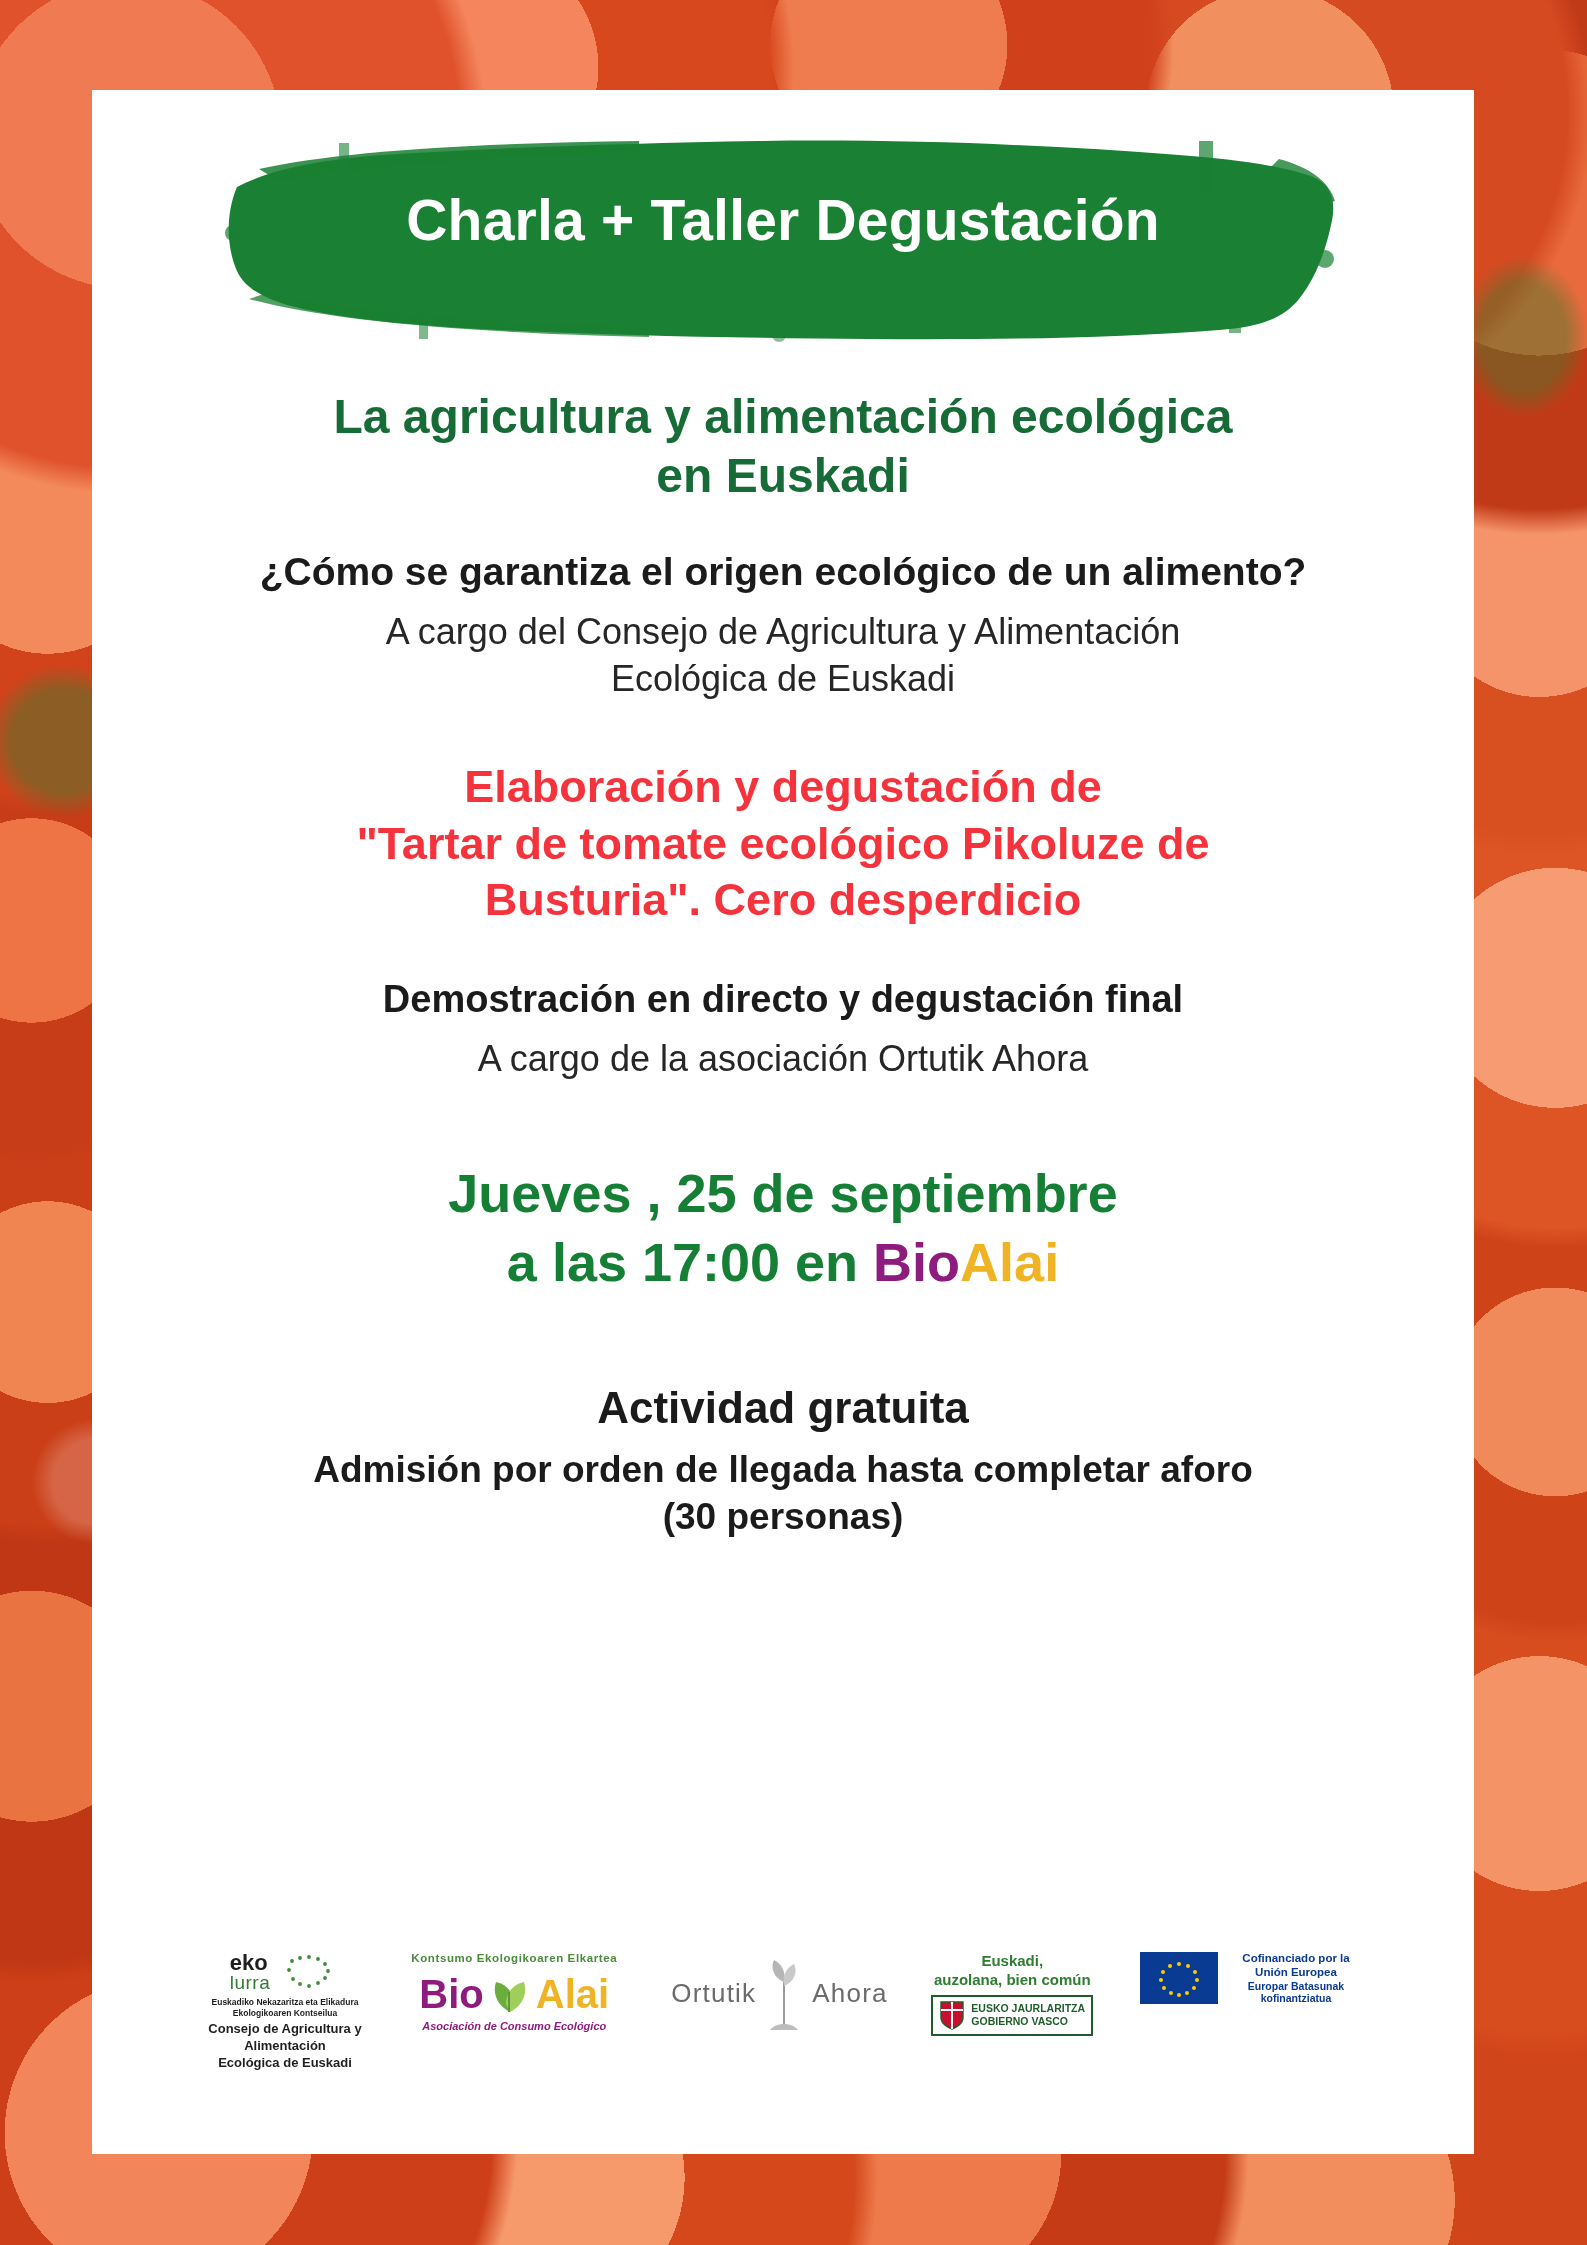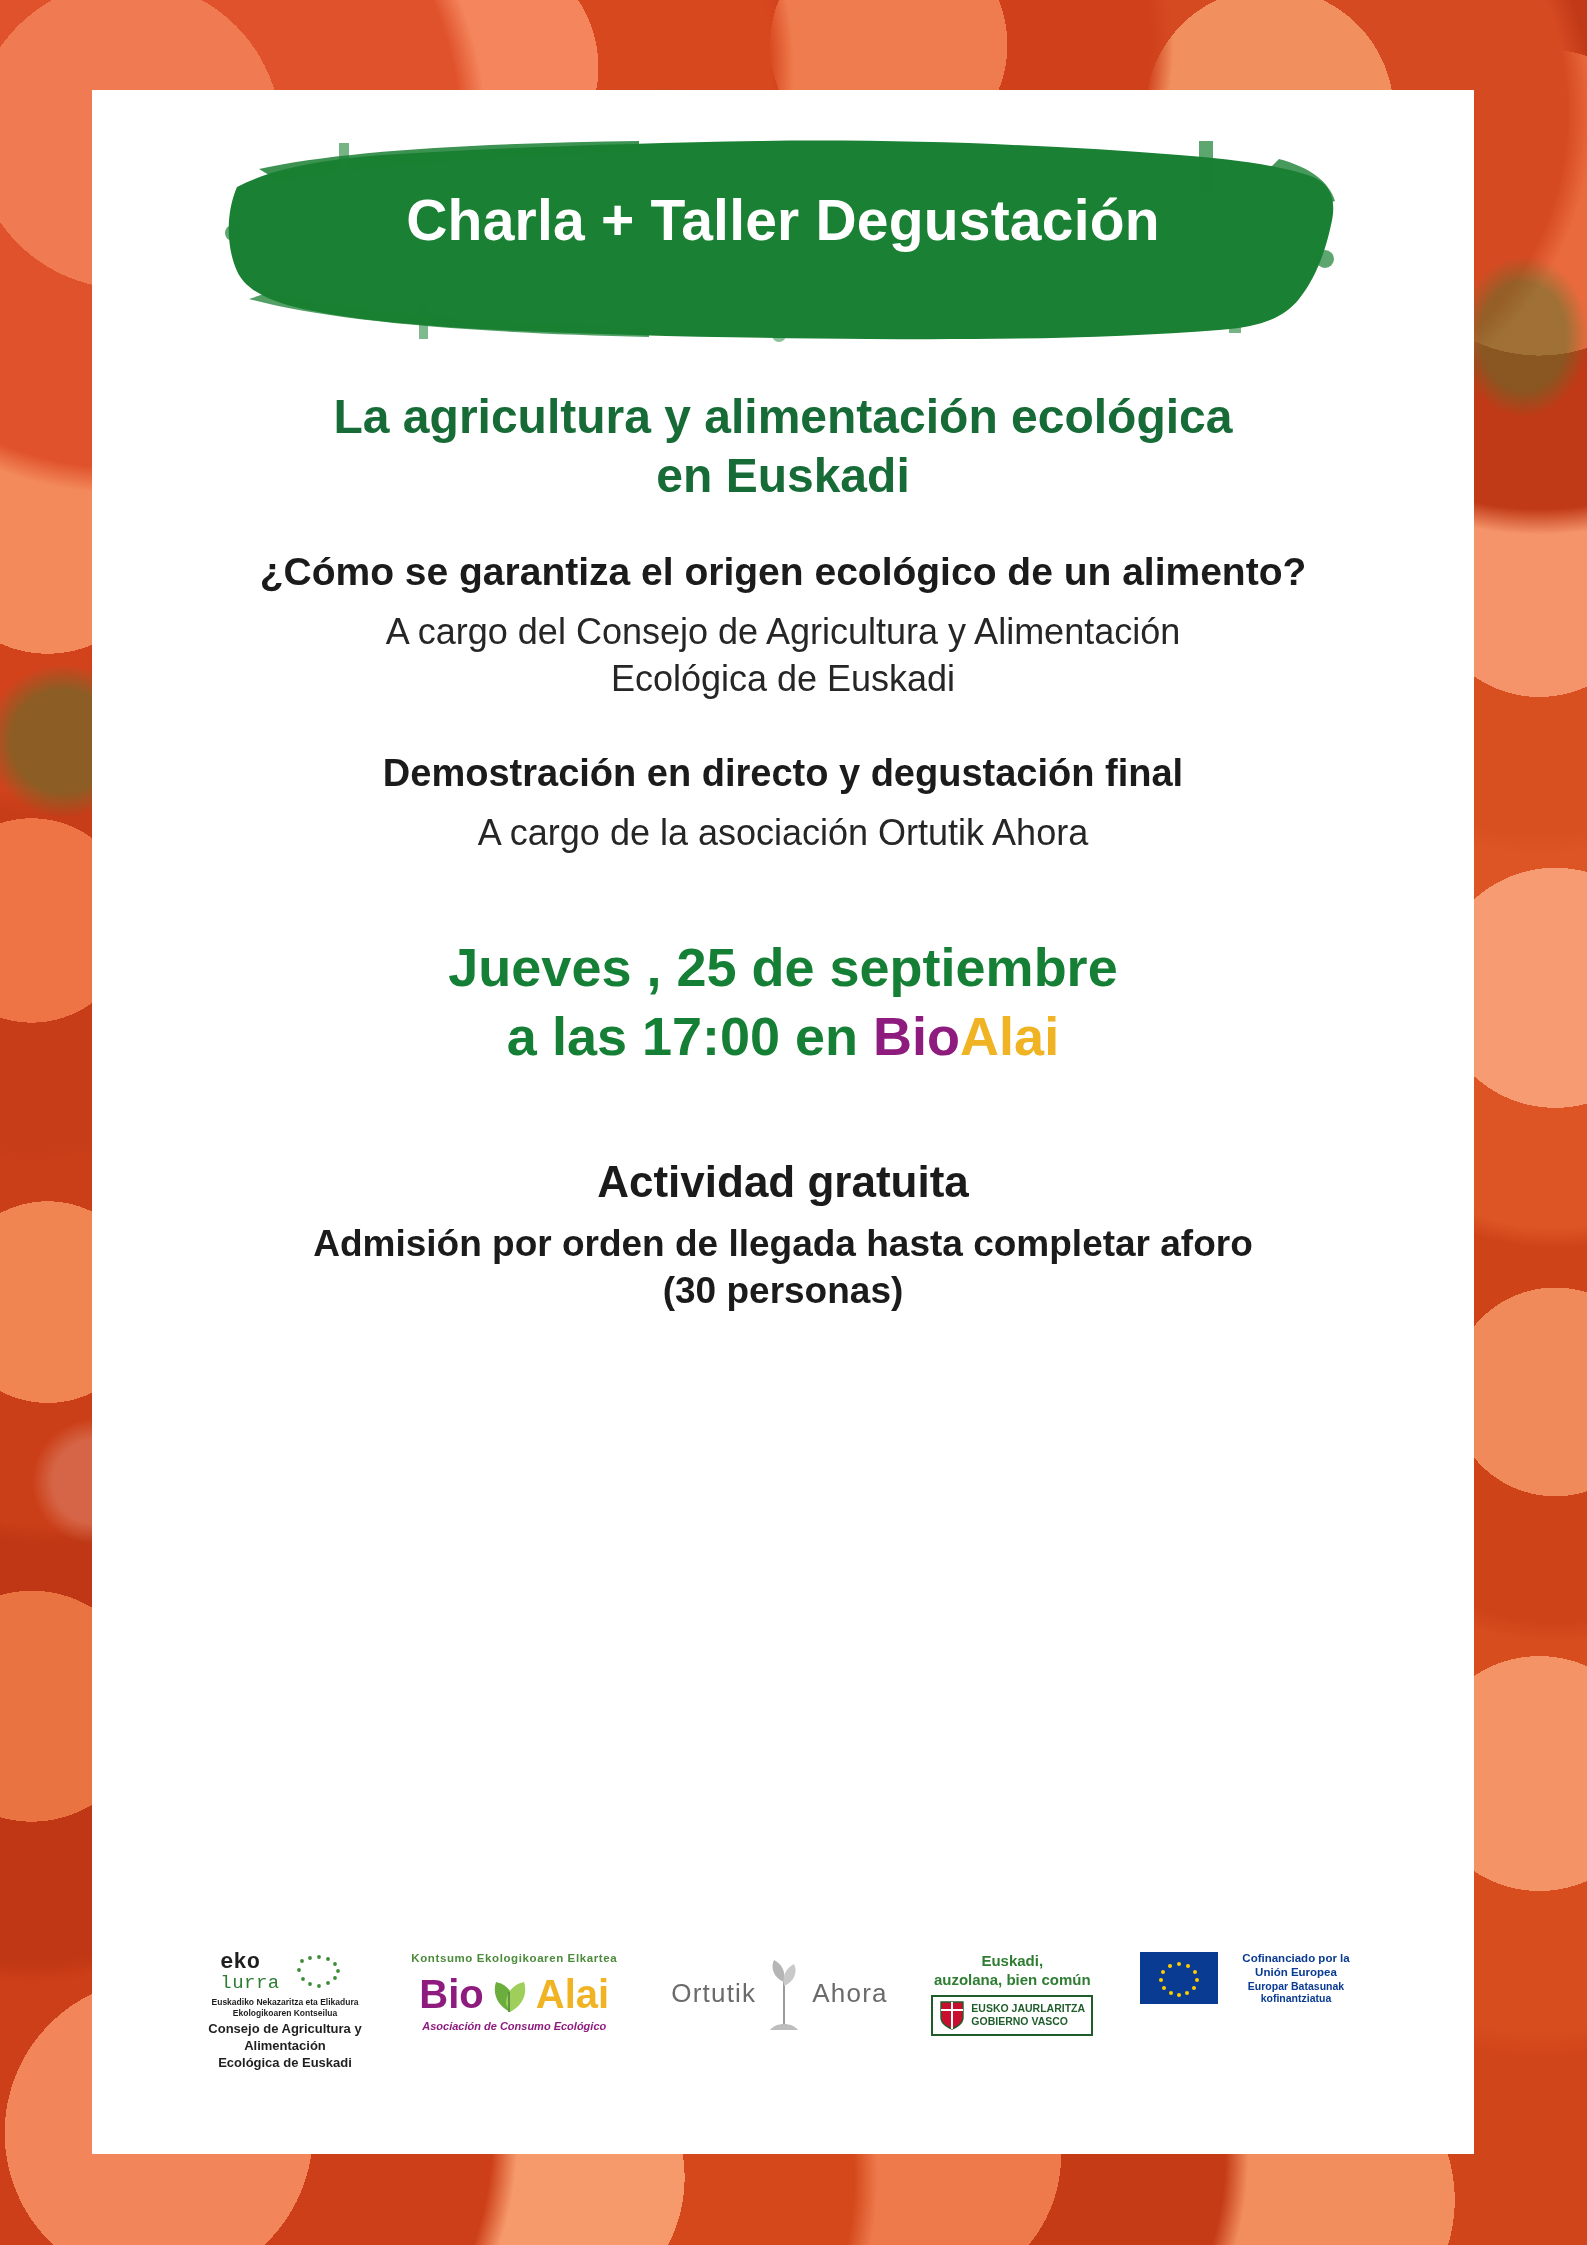--- a/index.html
+++ b/index.html
@@ -186,21 +186,20 @@
   
   .eko {
     width: 178px;
     text-align: center;
   }
   .eko-top {
     display: flex;
     align-items: center;
     justify-content: space-between;
     gap: 8px;
-    font-family: Liberation Mono, monospace;
   }
   .eko-word {
     text-align: left;
     line-height: 0.98;
   }
   .eko-word .l1 { font-size: 22px; font-weight: bold; color: #1f1f1f; }
   .eko-word .l2 { font-size: 19px; color: #2e7d32; letter-spacing: 0.5px; }
   .eu-leaf {
     width: 62px;
     height: 40px;
@@ -328,20 +327,25 @@
     <div>La agricultura y alimentación ecológica</div>
     <div>en Euskadi</div>
   </div>
 
   <div class="q-bold">¿Cómo se garantiza el origen ecológico de un alimento?</div>
   <div class="q-sub">
     <div>A cargo del Consejo de Agricultura y Alimentación</div>
     <div>Ecológica de Euskadi</div>
   </div>
 
+  <div class="h-red">
+    <div>Elaboración y degustación de</div>
+    <div>"Tartar de tomate ecológico Pikoluze de</div>
+    <div>Busturia". Cero desperdicio</div>
+  </div>
 
   <div class="demo-bold">Demostración en directo y degustación final</div>
   <div class="demo-sub">A cargo de la asociación Ortutik Ahora</div>
 
   <div class="date-block">
     <div>Jueves , 25 de septiembre</div>
     <div>
       <span>a las 17:00 en </span><span class="bio">Bio</span><span class="alai">Alai</span>
     </div>
   </div>

